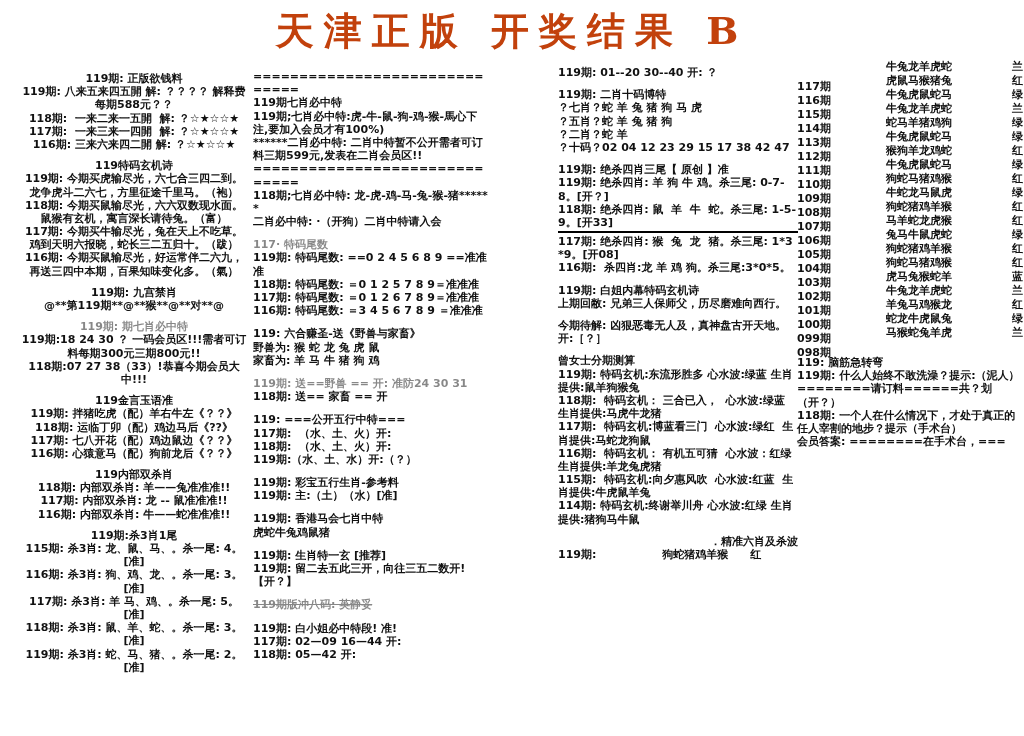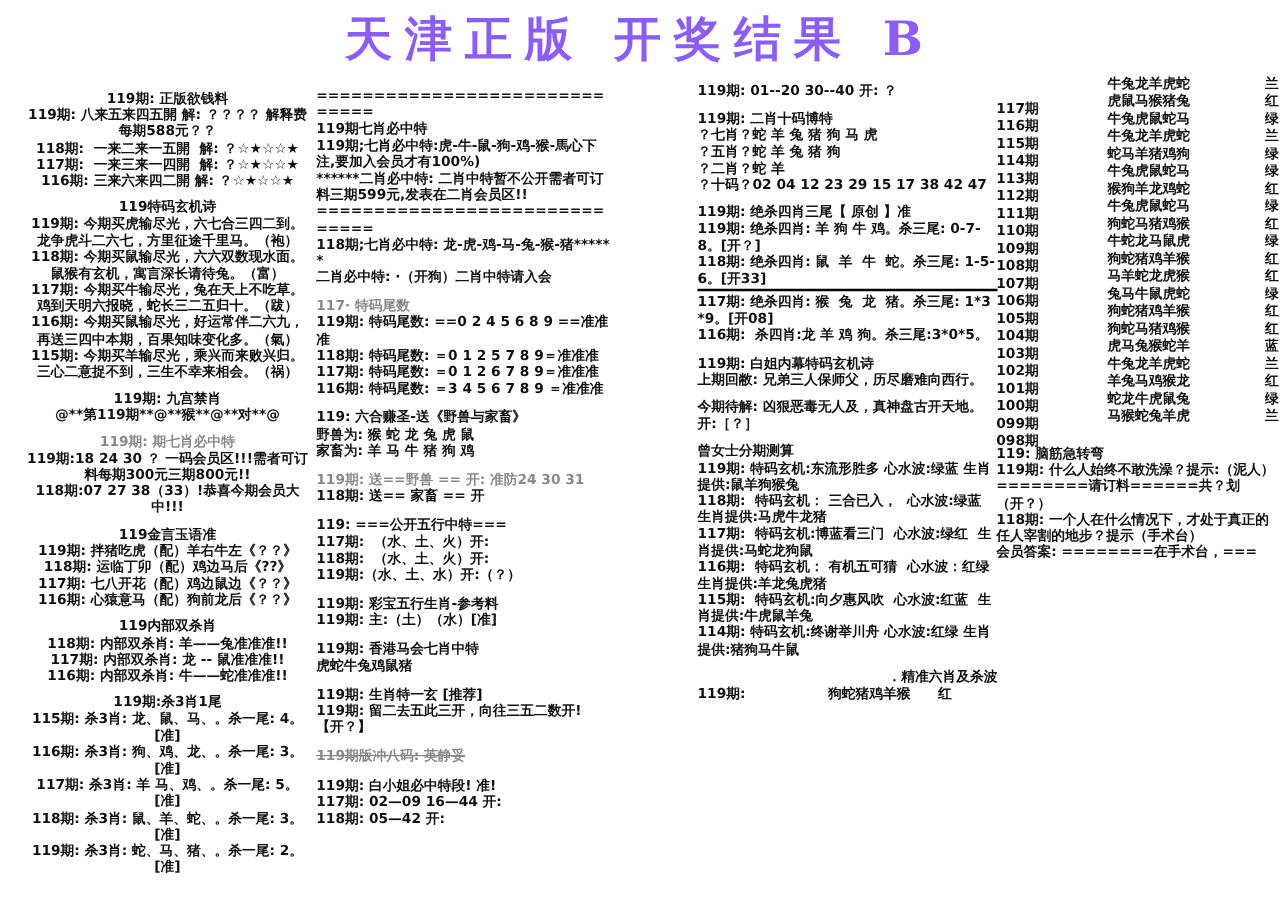--- a/index.html
+++ b/index.html
@@ -4,21 +4,21 @@
 <style>
   html,body{margin:0;padding:0;}
   body{
     width:1024px;height:736px;background:#ffffff;position:relative;
     overflow:hidden;font-family:"DejaVu Sans",sans-serif;color:#111;
   }
   .page{position:absolute;inset:0;}
   .title{
     position:absolute;top:6px;left:0;right:0;text-align:center;
     font-family:"DejaVu Serif",serif;font-weight:700;font-size:38px;
-    letter-spacing:10px;color:#8b5cf6;white-space:nowrap;
+    letter-spacing:10px;color:#c2410c;white-space:nowrap;
   }
   .col{position:absolute;font-weight:700;font-size:11px;line-height:1.2;}
   .col-0{left:20px;top:72px;width:228px;}
   .col-1{left:253px;top:70px;width:238px;}
   .col-2{left:558px;top:66px;width:240px;}
   .col-3{left:797px;top:60px;width:226px;}
   .section{margin-bottom:10px;}
   .col-0 .section{margin-bottom:8px;text-align:center;}
   .col-2 .section{margin-bottom:9px;}
   .col-3 .section{margin-bottom:16px;}
@@ -45,21 +45,20 @@
           <div class="line">118期:  一来二来一五開  解: ？☆★☆☆★</div>
           <div class="line">117期:  一来三来一四開  解: ？☆★☆☆★</div>
           <div class="line">116期: 三来六来四二開 解: ？☆★☆☆★</div>
         </div>
         <div class="section">
           <div class="line">119特码玄机诗</div>
           <div class="line">119期: 今期买虎输尽光，六七合三四二到。龙争虎斗二六七，方里征途千里马。（袍）</div>
           <div class="line">118期: 今期买鼠输尽光，六六双数现水面。鼠猴有玄机，寓言深长请待兔。（富）</div>
           <div class="line">117期: 今期买牛输尽光，兔在天上不吃草。鸡到天明六报晓，蛇长三二五归十。（跋）</div>
           <div class="line">116期: 今期买鼠输尽光，好运常伴二六九，再送三四中本期，百果知味变化多。（氣）</div>
-          <div class="line">115期: 今期买羊输尽光，乘兴而来败兴归。三心二意捉不到，三生不幸来相会。（祸）</div>
         </div>
         <div class="section">
           <div class="line">119期: 九宫禁肖</div>
           <div class="line">@**第119期**@**猴**@**对**@</div>
         </div>
         <div class="section">
           <div class="line faint">119期: 期七肖必中特</div>
           <div class="line">119期:18 24 30 ？ 一码会员区!!!需者可订料每期300元三期800元!!</div>
           <div class="line">118期:07 27 38（33）!恭喜今期会员大中!!!</div>
         </div>
@@ -145,21 +144,21 @@
         <div class="section">
           <div class="line">119期: 二肖十码博特</div>
           <div class="line">？七肖？蛇 羊 兔 猪 狗 马 虎</div>
           <div class="line">？五肖？蛇 羊 兔 猪 狗</div>
           <div class="line">？二肖？蛇 羊</div>
           <div class="line">？十码？02 04 12 23 29 15 17 38 42 47</div>
         </div>
         <div class="section">
           <div class="line">119期: 绝杀四肖三尾【 原创 】准</div>
           <div class="line">119期: 绝杀四肖: 羊 狗 牛 鸡。杀三尾: 0-7-8。[开？]</div>
-          <div class="line rule-after">118期: 绝杀四肖: 鼠  羊  牛  蛇。杀三尾: 1-5-6。[开33]</div>
+          <div class="line rule-after">118期: 绝杀四肖: 鼠  羊  牛  蛇。杀三尾: 1-5-9。[开33]</div>
           <div class="line">117期: 绝杀四肖: 猴  兔  龙  猪。杀三尾: 1*3*9。[开08]</div>
           <div class="line">116期:  杀四肖:龙 羊 鸡 狗。杀三尾:3*0*5。</div>
         </div>
         <div class="section">
           <div class="line">119期: 白姐内幕特码玄机诗</div>
           <div class="line">上期回敝: 兄弟三人保师父，历尽磨难向西行。</div>
         </div>
         <div class="section">
           <div class="line">今期待解: 凶狠恶毒无人及，真神盘古开天地。开:［？］</div>
         </div>

